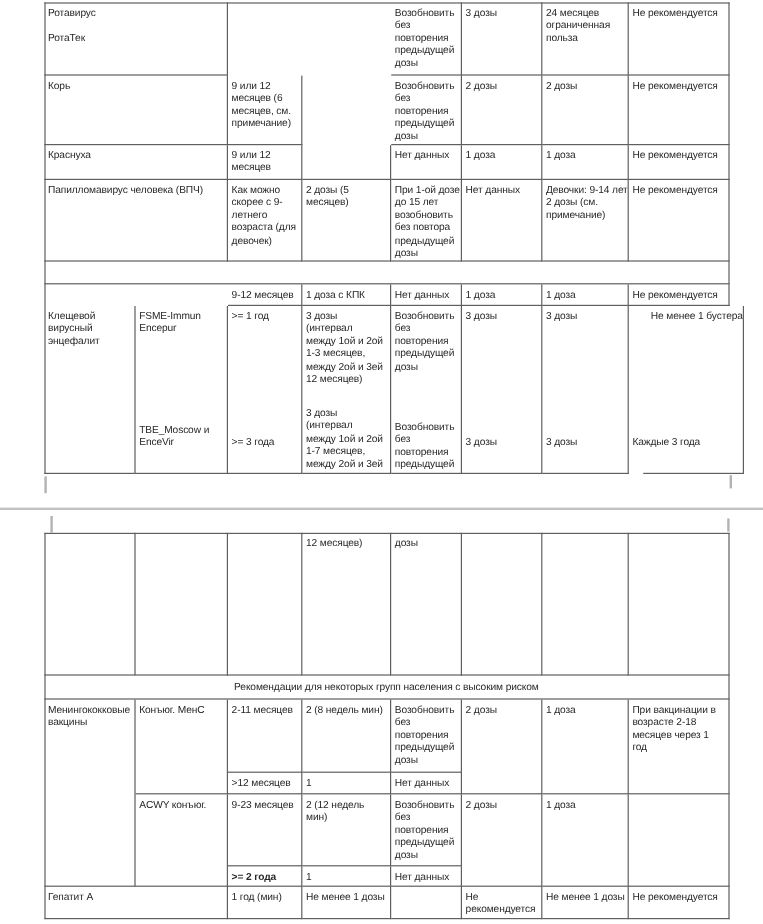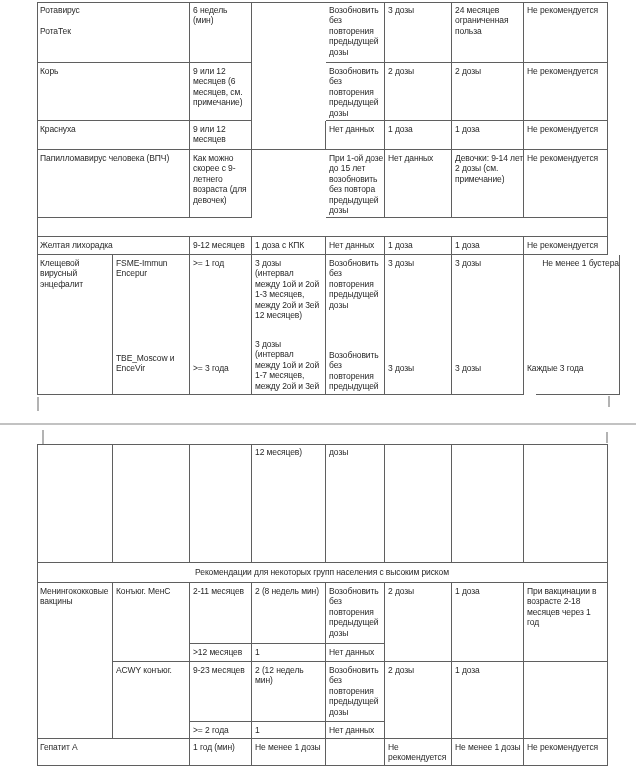--- a/index.html
+++ b/index.html
@@ -43,24 +43,20 @@
   <div class="sep"></div>
   <div class="tick t1"></div>
   <div class="tick t2"></div>
   <div class="tick t3"></div>
   <div class="tick t4"></div>
 <div class="cell" style="left: 37px; top: 2px; width: 153px; height: 61px;">
       <div class="txt" style="top: 3px;">Ротавирус
 
 РотаТек</div>
     </div>
-    <div class="cell" style="left: 190px; top: 2px; width: 62px; height: 61px;">
-      <div class="txt" style="top: 3px;">6 недель
-(мин)</div>
-    </div>
     <div class="cell" style="left: 326px; top: 2px; width: 59px; height: 61px;">
       <div class="txt" style="top: 3px;">Возобновить
 без
 повторения
 предыдущей
 дозы</div>
     </div>
     <div class="cell" style="left: 385px; top: 2px; width: 67px; height: 61px;">
       <div class="txt" style="top: 3px;">3 дозы</div>
     </div>
@@ -123,20 +119,24 @@
     <div class="cell" style="left: 37px; top: 150px; width: 153px; height: 68px;">
       <div class="txt" style="top: 3px;">Папилломавирус человека (ВПЧ)</div>
     </div>
     <div class="cell" style="left: 190px; top: 150px; width: 62px; height: 68px;">
       <div class="txt" style="top: 3px;">Как можно
 скорее с 9-
 летнего
 возраста (для
 девочек)</div>
     </div>
+    <div class="cell" style="left: 252px; top: 150px; width: 74px; height: 68px;">
+      <div class="txt" style="top: 3px;">2 дозы (5
+месяцев)</div>
+    </div>
     <div class="cell" style="left: 326px; top: 150px; width: 59px; height: 68px;">
       <div class="txt" style="top: 3px;">При 1-ой дозе
 до 15 лет
 возобновить
 без повтора
 предыдущей
 дозы</div>
     </div>
     <div class="cell" style="left: 385px; top: 150px; width: 67px; height: 68px;">
       <div class="txt" style="top: 3px;">Нет данных</div>
@@ -144,23 +144,20 @@
     <div class="cell" style="left: 452px; top: 150px; width: 72px; height: 68px;">
       <div class="txt" style="top: 3px;">Девочки: 9-14 лет
 2 дозы (см.
 примечание)</div>
     </div>
     <div class="cell" style="left: 524px; top: 150px; width: 84px; height: 68px;">
       <div class="txt" style="top: 3px;">Не рекомендуется</div>
     </div>
     <div class="cell center" style="left: 37px; top: 218px; width: 571px; height: 19px;">
       <div class="txt" style="top: 4px; margin-top: 36px;">Рекомендации для определенных регионов</div>
-    </div>
-    <div class="cell" style="left: 37px; top: 237px; width: 153px; height: 18px;">
-      <div class="txt" style="top: 3px;">Желтая лихорадка</div>
     </div>
     <div class="cell" style="left: 190px; top: 237px; width: 62px; height: 18px;">
       <div class="txt" style="top: 3px;">9-12 месяцев</div>
     </div>
     <div class="cell" style="left: 252px; top: 237px; width: 74px; height: 18px;">
       <div class="txt" style="top: 3px;">1 доза с КПК</div>
     </div>
     <div class="cell" style="left: 326px; top: 237px; width: 59px; height: 18px;">
       <div class="txt" style="top: 3px;">Нет данных</div>
     </div>
@@ -305,21 +302,21 @@
 мин)</div>
     </div>
     <div class="cell" style="left: 326px; top: 662px; width: 59px; height: 60px;">
       <div class="txt" style="top: 3px;">Возобновить
 без
 повторения
 предыдущей
 дозы</div>
     </div>
     <div class="cell" style="left: 190px; top: 722px; width: 62px; height: 17px;">
-      <div class="txt" style="top: 3px;">&gt;= 2 года</div>
+      <div class="txt" style="top: 3px; font-weight: bold;">&gt;= 2 года</div>
     </div>
     <div class="cell" style="left: 252px; top: 722px; width: 74px; height: 17px;">
       <div class="txt" style="top: 3px;">1</div>
     </div>
     <div class="cell" style="left: 326px; top: 722px; width: 59px; height: 17px;">
       <div class="txt" style="top: 3px;">Нет данных</div>
     </div>
     <div class="cell" style="left: 385px; top: 662px; width: 67px; height: 77px;">
       <div class="txt" style="top: 3px;">2 дозы</div>
     </div>

